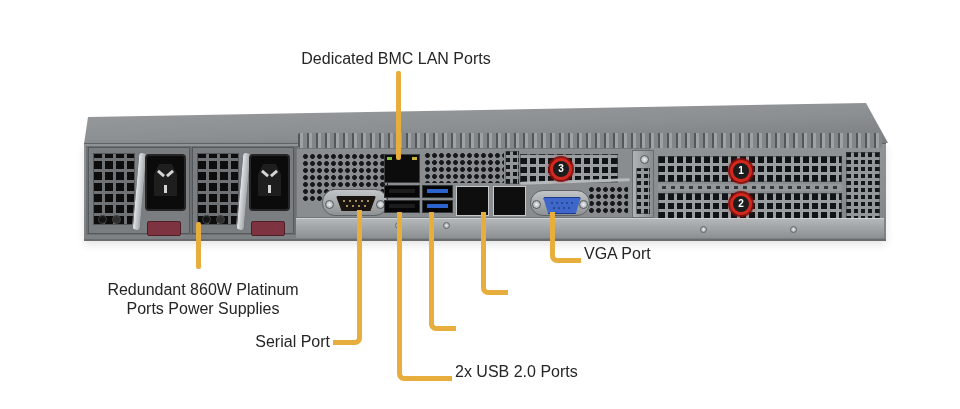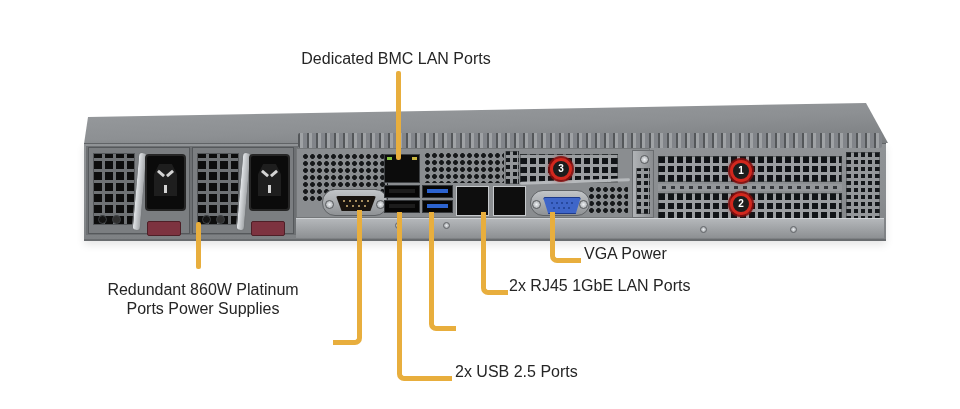--- a/index.html
+++ b/index.html
@@ -218,17 +218,17 @@
   <div class="elbow-l" style="left:550px;top:212px;width:26px;height:46px"></div>
   <div class="elbow-l" style="left:481px;top:212px;width:22px;height:78px"></div>
   <div class="elbow-l" style="left:429px;top:212px;width:22px;height:114px"></div>
   <div class="elbow-l" style="left:397px;top:212px;width:50px;height:164px"></div>
 
   <div class="lbl center" style="left:296px;top:50px;width:200px">Dedicated BMC LAN Ports</div>
   <div class="lbl center" style="left:98px;top:280px;width:210px;line-height:19px">
     <span style="display:block">Redundant 860W Platinum</span>
     <span style="display:block">Ports Power Supplies</span>
   </div>
-  <div class="lbl" style="left:584px;top:245px">VGA Power</div>
-  <div class="lbl" style="left:509px;top:277px">2x RJ45 1GbE LAN Ports</div>
-  <div class="lbl" style="left:455px;top:363px">2x USB 2.5 Ports</div>
+  <div class="lbl right" style="left:240px;top:333px;width:90px">Serial Port</div>
+  <div class="lbl" style="left:584px;top:245px">VGA Port</div>
+  <div class="lbl" style="left:455px;top:363px">2x USB 2.0 Ports</div>
 
 </div>
 
 </body></html>

